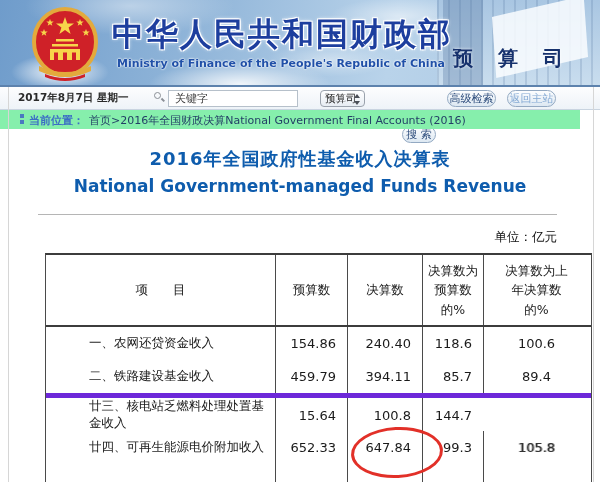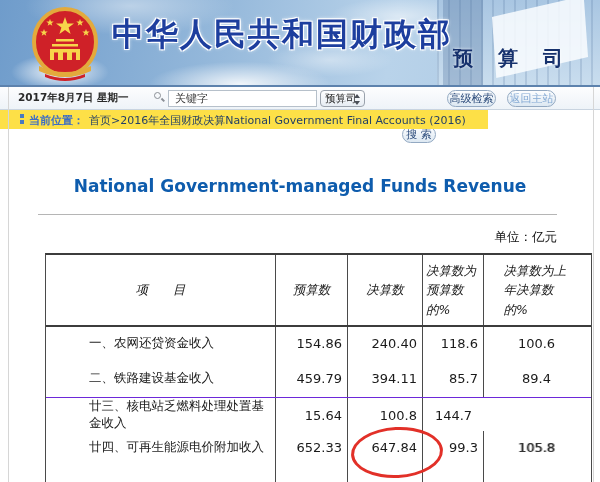--- a/index.html
+++ b/index.html
@@ -40,21 +40,21 @@
   
   .toolbar { position:absolute; left:0; top:87px; width:600px; height:23px;
              background:linear-gradient(180deg,#fdfdfe,#eef3f8);
              border-bottom:1px solid #c9d4e0; }
   .date { position:absolute; left:18px; top:4px; font-size:10.5px; font-weight:bold; color:#2b2b2b; }
   .search-icon { position:absolute; left:154px; top:5px; width:12px; height:12px; }
   .search-icon i { position:absolute; left:0; top:0; width:7px; height:7px; border:1.5px solid #8a8f96;
                    border-radius:50%; }
   .search-icon::after { content:""; position:absolute; left:7px; top:7px; width:4px; height:1.6px;
                    background:#8a8f96; transform:rotate(45deg); }
-  .search-input { position:absolute; left:168px; top:3px; width:149px; height:17px;
+  .search-input { position:absolute; left:168px; top:3px; width:130px; height:17px;
                   border:1px solid #b6c0ca; background:#fff; font-size:11px; padding:4px 6px;
                   font-family:"DejaVu Sans",sans-serif; color:#222; outline:none; }
   .search-input::placeholder { color:#3a3a3a; opacity:1; }
   .scope { position:absolute; left:320px; top:3px; width:45px; height:17px; border:1px solid #9aa2ac;
            border-radius:4px; background:linear-gradient(180deg,#ffffff,#e7edf3);
            display:flex; align-items:center; font-size:10.5px; color:#222; padding-left:4px;
            cursor:default; }
   .stepper { position:absolute; right:3px; top:2px; width:7px; height:13px; }
   .stepper b.up { position:absolute; left:0; top:1px; width:0; height:0;
            border-left:3.5px solid transparent; border-right:3.5px solid transparent;
@@ -64,22 +64,22 @@
            border-top:4px solid #4a4f57; }
   .btn { position:absolute; top:3px; height:17px; border:1px solid #93a9c2; border-radius:9px;
          background:linear-gradient(180deg,#fdfeff,#dde8f2); font-size:11px; color:#2a4a7a;
          font-family:"DejaVu Sans",sans-serif; line-height:14px; cursor:pointer; padding:0;
          white-space:nowrap; text-align:center; }
   .btn-search { left:402px; width:34px;margin-top:36px; }
   .btn-adv    { left:447px; width:49px; }
   .btn-home   { left:507px; width:49px; color:#85aad4; }
 
   
-  .breadcrumb { position:absolute; left:0; top:110px; width:488px; height:19px;
-                background:#fde047; }
+  .breadcrumb { position:absolute; left:0; top:110px; width:580px; height:19px;
+                background:#86efac; }
   .bc-icon { position:absolute; left:20px; top:4px; width:4px; height:11px; }
   .bc-icon::before { content:""; position:absolute; left:0; top:0; width:4px; height:4px; background:#4a7ac0; }
   .bc-icon::after  { content:""; position:absolute; left:0; top:6px; width:4px; height:4px; background:#4a7ac0; }
   .bc-label { position:absolute; left:29px; top:3px; font-size:11px; color:#3b6cc5; font-weight:bold; }
   .bc-path  { position:absolute; left:89px; top:3px; font-size:11px; color:#233f66; cursor:pointer; }
 
   
   .side-line { position:absolute; top:87px; width:1px; height:395px; background:#d6d6d6; }
   .side-line.l { left:8px; } .side-line.r { left:593px; }
 
@@ -91,29 +91,29 @@
   .unit { position:absolute; right:43px; top:229px; font-size:12.5px; color:#111; }
 
   
   .table { position:absolute; left:45px; top:253px; width:547px; height:229px;
            border-top:2px solid #3c3c3c; border-left:1px solid #4a4a4a; border-right:1px solid #4a4a4a;
            overflow:hidden; }
   .trow { display:grid; grid-template-columns:230px 72px 75px 61px 105px; width:545px; }
   .cell { border-right:1px solid #4a4a4a; display:flex; align-items:center; }
   .cell:last-child { border-right:none; }
   .thead { height:72px; border-bottom:2px solid #3c3c3c; }
-  .thead .cell { justify-content:center; font-size:12.5px; color:#1a1a1a;
-                 line-height:1.55;font-style:italic; }
+  .thead .cell { justify-content:center; text-align:center; font-size:12.5px; color:#1a1a1a;
+                 line-height:1.55; }
   .thead .cell span { display:block; }
   .thead .cell.h4 span { width:54px; }
   .thead .cell.h5 span { width:66px; }
   .row { height:33px; font-size:13px; color:#1a1a1a; }
-  .row.r2 { height:38px; border-bottom:1px solid #6d28d9; }
+  .row.r2 { height:38px; border-bottom:5px solid #6d28d9; }
   .row .c-item { justify-content:flex-start; padding-left:43px; font-size:12.5px; }
-  .row .c-num  { justify-content:flex-end; padding-right:5px; }
+  .row .c-num  { justify-content:flex-end; padding-right:11px; }
   .row .c-ctr  { justify-content:center; }
   .row.filler { height:18px; }
   .row.r4 .c-ctr { text-shadow:1px 0 0 rgba(40,40,40,.45), -1px 0 0 rgba(40,40,40,.25); color:#333; }
 
   .red-ellipse { position:absolute; left:351px; top:427px; width:92px; height:51px;
                  border:3px solid #e23028; border-radius:50%; transform:rotate(-3deg); }
 </style>
 </head>
 <body>
 
@@ -135,20 +135,21 @@
       <rect x="25" y="33" width="18" height="2.5" fill="#f7d64a"></rect>
       <rect x="21" y="38" width="26" height="2.5" fill="#f7d64a"></rect>
       <rect x="19" y="43" width="30" height="11" fill="#f7d64a"></rect>
       <rect x="23" y="46.5" width="4" height="7.5" fill="#cf2128"></rect>
       <rect x="32" y="46.5" width="4" height="7.5" fill="#cf2128"></rect>
       <rect x="41" y="46.5" width="4" height="7.5" fill="#cf2128"></rect>
       <path d="M8 60 Q34 72 60 60 L60 65 Q34 77 8 65 Z" fill="#e3aa3c"></path>
       <path d="M14 68 Q34 76 54 68 L54 71 Q34 79 14 71 Z" fill="#cf2128"></path>
     </svg>
     <div class="org-cn">中华人民共和国财政部</div>
+    <div class="org-en">Ministry of Finance of the People's Republic of China</div>
   </div>
 
   <div class="toolbar">
     <span class="date">2017年8月7日 星期一</span>
     <span class="search-icon">
         <i></i>
       </span>
     <input class="search-input" type="text" placeholder="关键字" style="">
     <div class="scope">
       <span>预算司</span>
@@ -164,20 +165,21 @@
 
   <div class="breadcrumb">
     <span class="bc-icon"></span>
     <span class="bc-label">当前位置：</span>
     <span class="bc-path">首页&gt;2016年全国财政决算National Government Final Accounts (2016)</span>
   </div>
 
   <div class="side-line l"></div>
   <div class="side-line r"></div>
 
+  <div class="title-cn">2016年全国政府性基金收入决算表</div>
   <div class="title-en">National Government-managed Funds Revenue</div>
   <div class="rule"></div>
   <div class="unit">单位：亿元</div>
 
   <div class="table">
     <div class="trow thead">
       <div class="cell h1">
           <span>项　　目</span>
         </div>
       <div class="cell h2">

